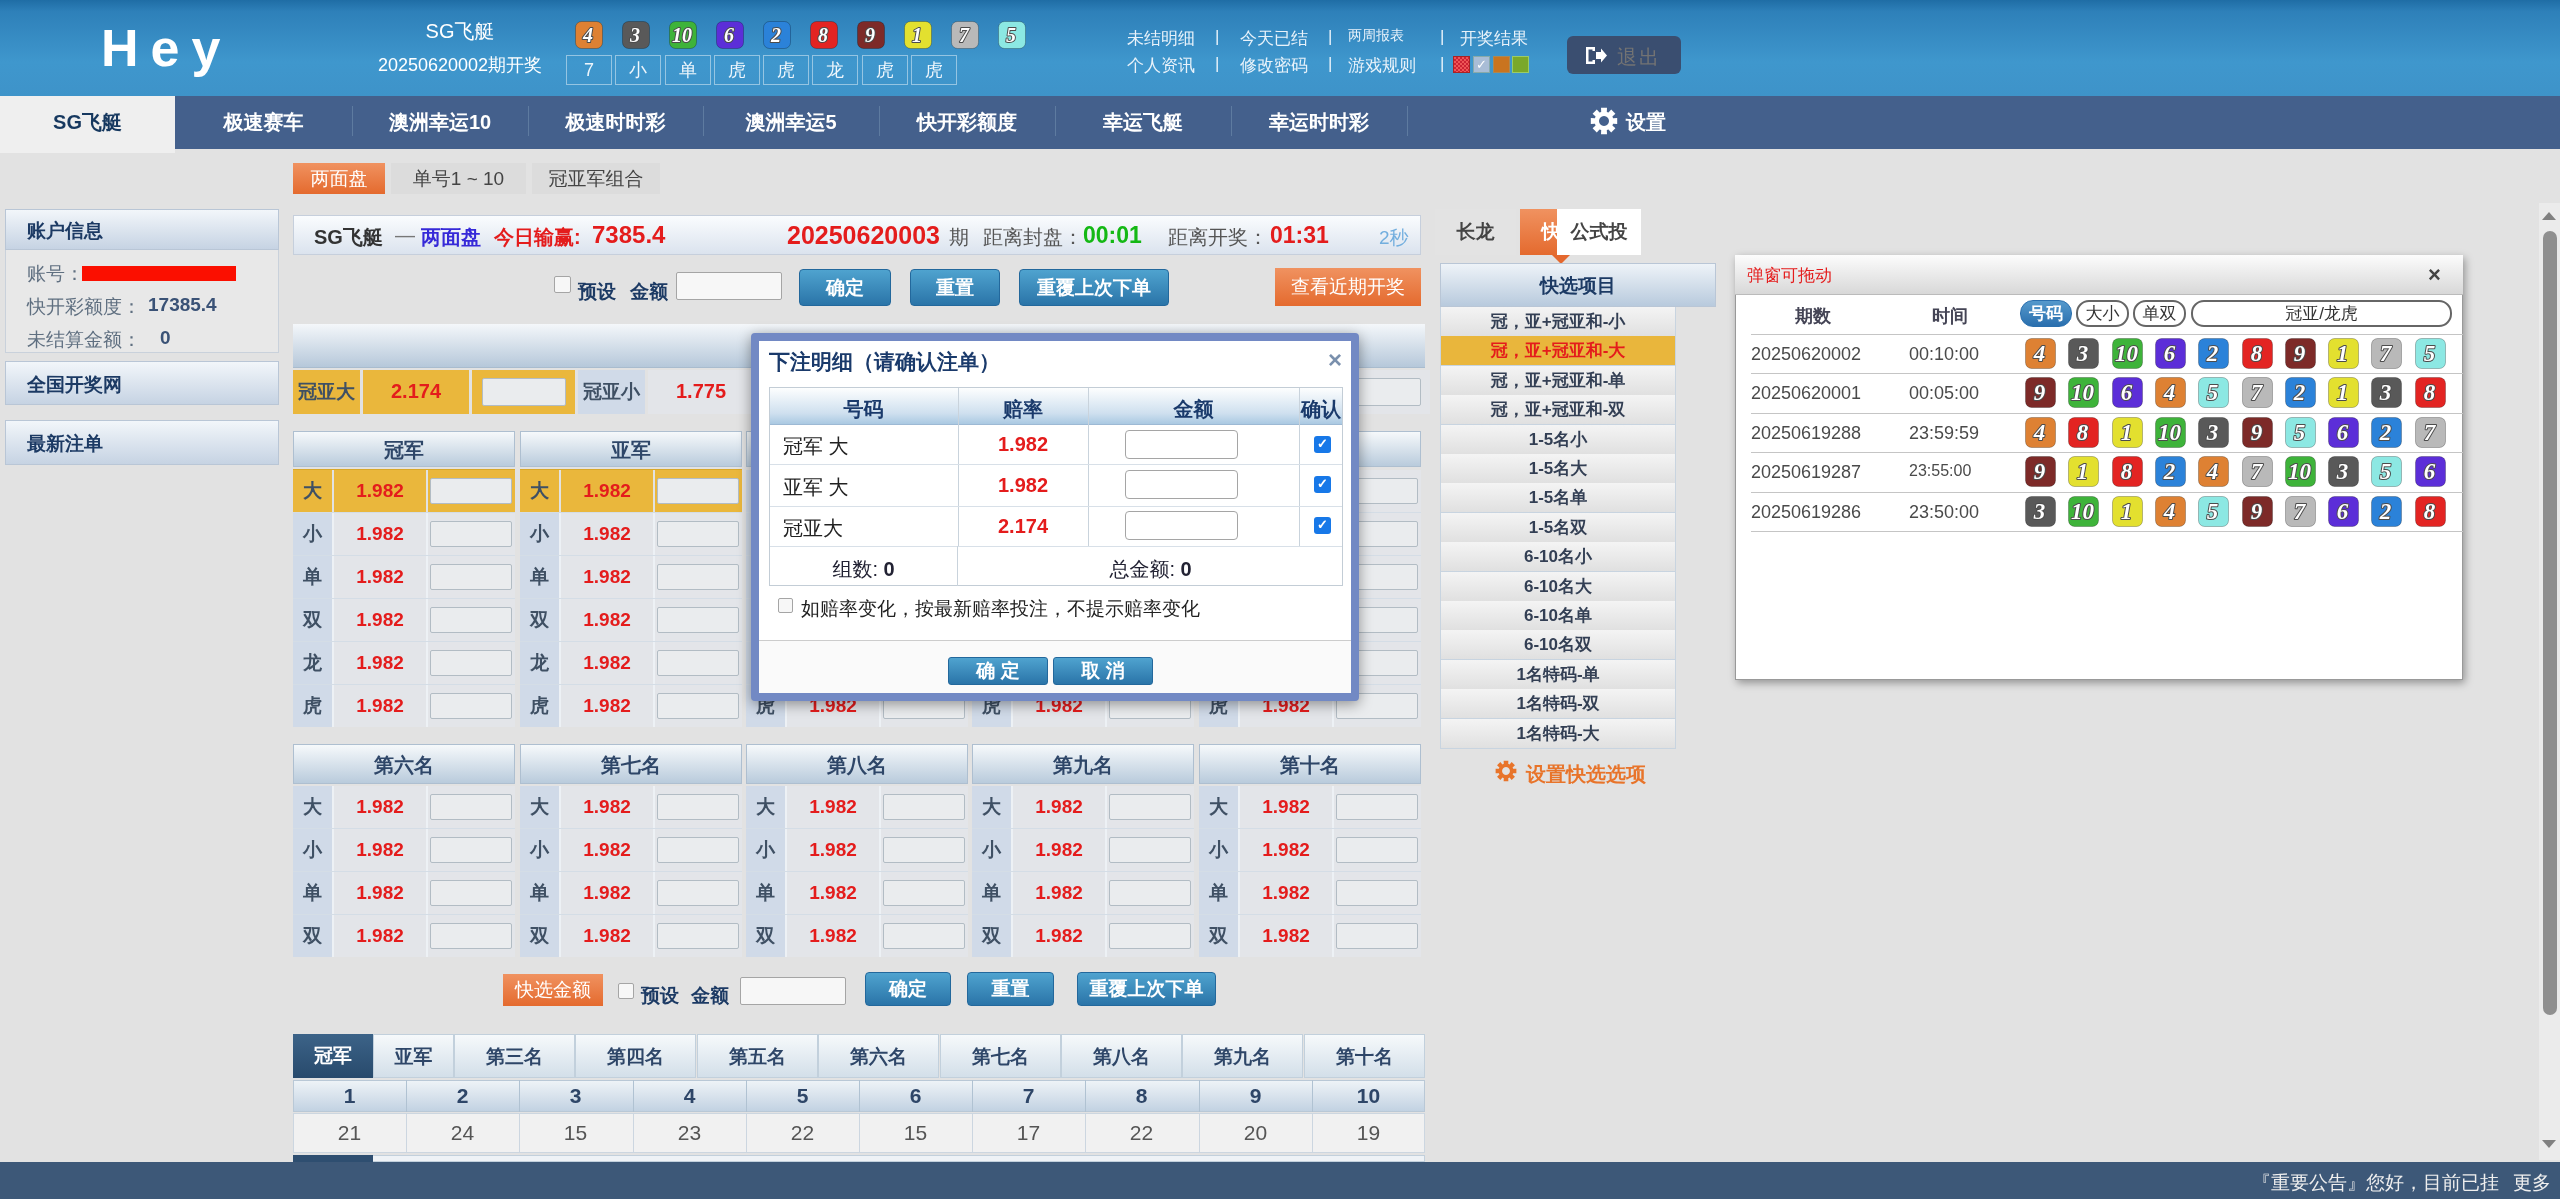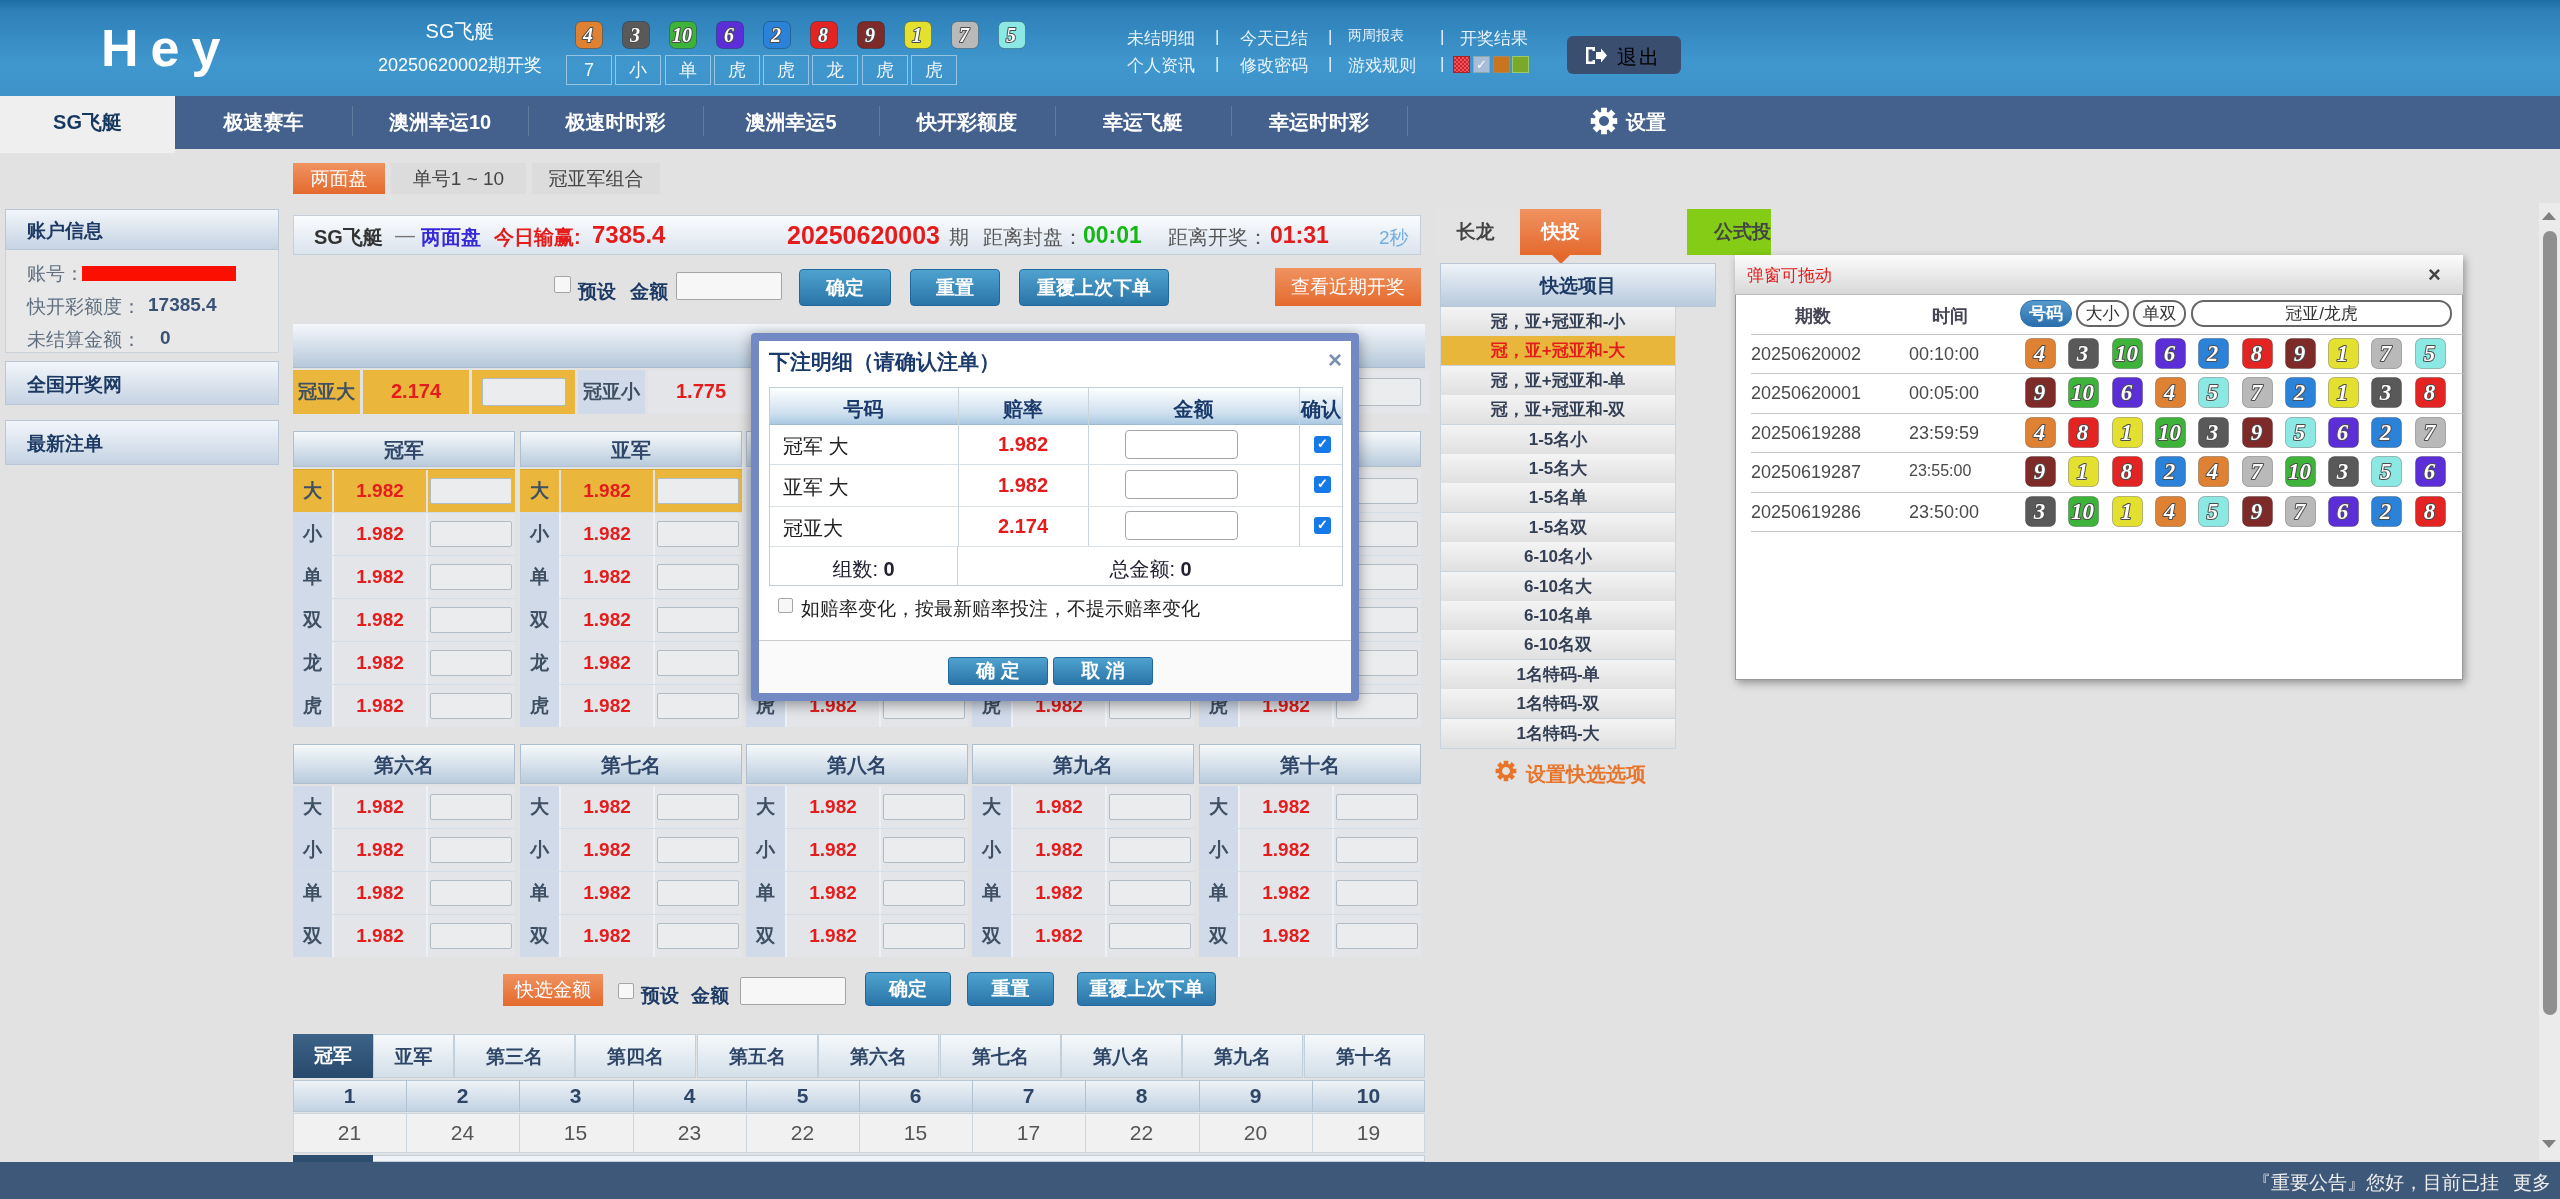--- a/index.html
+++ b/index.html
@@ -83,21 +83,21 @@
 <div style="left:1440px;top:54px;color:#e8f2fa;font-size:17px">|</div>
 <div style="left:1453px;top:56px;width:17px;height:17px;background:repeating-conic-gradient(#c23 0 25%,#e55 0 50%);background-size:4px 4px;border:1px solid #a22"></div>
 <div style="left:1473px;top:56px;width:17px;height:17px;background:#a9bdd6;border:1px solid #8aa;color:#fff;font-size:13px;text-align:center;line-height:16px">✓</div>
 <div style="left:1493px;top:56px;width:17px;height:17px;background:#c9741f;border:1px solid #a85"></div>
 <div style="left:1512px;top:56px;width:17px;height:17px;background:#7aa82a;border:1px solid #9c6"></div>
 <div style="left:1567px;top:36px;width:114px;height:38px;background:#3a4e70;border-radius:6px"></div>
 <svg style="position:absolute;left:1584px;top:45px" width="24" height="21" viewBox="0 0 24 21">
       <path d="M2 2 h9 v4 h-2.5 v-1.5 h-4 v12 h4 V15 h2.5 v4 H2 Z" fill="#fff"></path>
       <path d="M12 7 h5 V3.5 L23 10.5 17 17.5 V14 h-5 Z" fill="#fff"></path>
     </svg>
-<div style="left:1617px;top:44px;color:#000000;font-size:20px;letter-spacing:2px">退出</div>
+<div style="left:1617px;top:44px;color:#737373;font-size:20px;letter-spacing:2px">退出</div>
 <div style="left:0;top:96px;width:2560px;height:53px;background:#44608c"></div>
 <div style="left:352px;top:106px;width:1px;height:30px;background:#5e7ba0"></div>
 <div style="left:528px;top:106px;width:1px;height:30px;background:#5e7ba0"></div>
 <div style="left:703px;top:106px;width:1px;height:30px;background:#5e7ba0"></div>
 <div style="left:879px;top:106px;width:1px;height:30px;background:#5e7ba0"></div>
 <div style="left:1055px;top:106px;width:1px;height:30px;background:#5e7ba0"></div>
 <div style="left:1231px;top:106px;width:1px;height:30px;background:#5e7ba0"></div>
 <div style="left:1407px;top:106px;width:1px;height:30px;background:#5e7ba0"></div>
 <div style="left:0;top:96px;width:175px;height:57px;background:#efefef"></div>
 <div style="left:0;top:109px;width:175px;text-align:center;color:#16385f;font-size:20px;font-weight:bold">SG飞艇</div>
@@ -629,21 +629,21 @@
 <div style="left:1312px;top:1121px;width:113px;text-align:center;color:#555;font-size:21px">19</div>
 <div style="left:1312px;top:1113px;width:1px;height:40px;background:#ccd6e0"></div>
 <div style="left:293px;top:1155px;width:1132px;height:7px;background:#eef2f6;border:1px solid #c2d0dc"></div>
 <div style="left:293px;top:1155px;width:80px;height:7px;background:#2e4e70"></div>
 <div style="left:0;top:1162px;width:2560px;height:37px;background:#3d5878"></div>
 <div style="left:2252px;top:1170px;color:#eee;font-size:19px">『重要公告』您好，目前已挂</div>
 <div style="left:2513px;top:1170px;color:#eee;font-size:19px">更多</div>
 <div style="left:1435px;top:209px;width:81px;height:46px;background:#e3e3e3;color:#444;font-size:19px;font-weight:bold;text-align:center;line-height:46px">长龙</div>
 <div class="obtn" style="left:1520px;top:209px;width:81px;height:46px;font-size:19px;font-weight:bold;line-height:46px">快投</div>
 <div style="left:1552px;top:255px;width:0;height:0;border-left:9px solid transparent;border-right:9px solid transparent;border-top:9px solid #e4682e"></div>
-<div style="left:1687px;top:209px;width:84px;height:46px;background:#84cc16;color:#444;font-size:19px;font-weight:bold;text-align:right;line-height:46px">公式投</div>
+<div style="left:1557px;top:209px;width:84px;height:46px;background:#ffffff;color:#444;font-size:19px;font-weight:bold;text-align:center;line-height:46px">公式投</div>
 <div style="left:1440px;top:263px;width:276px;height:44px;background:linear-gradient(180deg,#eef3f8,#b8cadd);border:1px solid #b9c6d6;color:#1c3a64;font-size:19px;font-weight:bold;text-align:center;line-height:44px">快选项目</div>
 <div style="left:1440px;top:307px;width:236px;height:30px;background:linear-gradient(180deg,#f4f4f4,#e0e0e0);border:1px solid #c8d4e0;border-top:none;color:#333f54;font-size:17px;font-weight:bold;text-align:center;line-height:29px">冠，亚+冠亚和-小</div>
 <div style="left:1440px;top:336px;width:236px;height:30px;background:#e9b63c;border:1px solid #c8d4e0;border-top:none;color:#e41c1c;font-size:17px;font-weight:bold;text-align:center;line-height:29px">冠，亚+冠亚和-大</div>
 <div style="left:1440px;top:366px;width:236px;height:30px;background:linear-gradient(180deg,#f4f4f4,#e0e0e0);border:1px solid #c8d4e0;border-top:none;color:#333f54;font-size:17px;font-weight:bold;text-align:center;line-height:29px">冠，亚+冠亚和-单</div>
 <div style="left:1440px;top:395px;width:236px;height:30px;background:linear-gradient(180deg,#f4f4f4,#e0e0e0);border:1px solid #c8d4e0;border-top:none;color:#333f54;font-size:17px;font-weight:bold;text-align:center;line-height:29px">冠，亚+冠亚和-双</div>
 <div style="left:1440px;top:425px;width:236px;height:30px;background:linear-gradient(180deg,#f4f4f4,#e0e0e0);border:1px solid #c8d4e0;border-top:none;color:#333f54;font-size:17px;font-weight:bold;text-align:center;line-height:29px">1-5名小</div>
 <div style="left:1440px;top:454px;width:236px;height:30px;background:linear-gradient(180deg,#f4f4f4,#e0e0e0);border:1px solid #c8d4e0;border-top:none;color:#333f54;font-size:17px;font-weight:bold;text-align:center;line-height:29px">1-5名大</div>
 <div style="left:1440px;top:483px;width:236px;height:30px;background:linear-gradient(180deg,#f4f4f4,#e0e0e0);border:1px solid #c8d4e0;border-top:none;color:#333f54;font-size:17px;font-weight:bold;text-align:center;line-height:29px">1-5名单</div>
 <div style="left:1440px;top:513px;width:236px;height:30px;background:linear-gradient(180deg,#f4f4f4,#e0e0e0);border:1px solid #c8d4e0;border-top:none;color:#333f54;font-size:17px;font-weight:bold;text-align:center;line-height:29px">1-5名双</div>
 <div style="left:1440px;top:542px;width:236px;height:30px;background:linear-gradient(180deg,#f4f4f4,#e0e0e0);border:1px solid #c8d4e0;border-top:none;color:#333f54;font-size:17px;font-weight:bold;text-align:center;line-height:29px">6-10名小</div>

